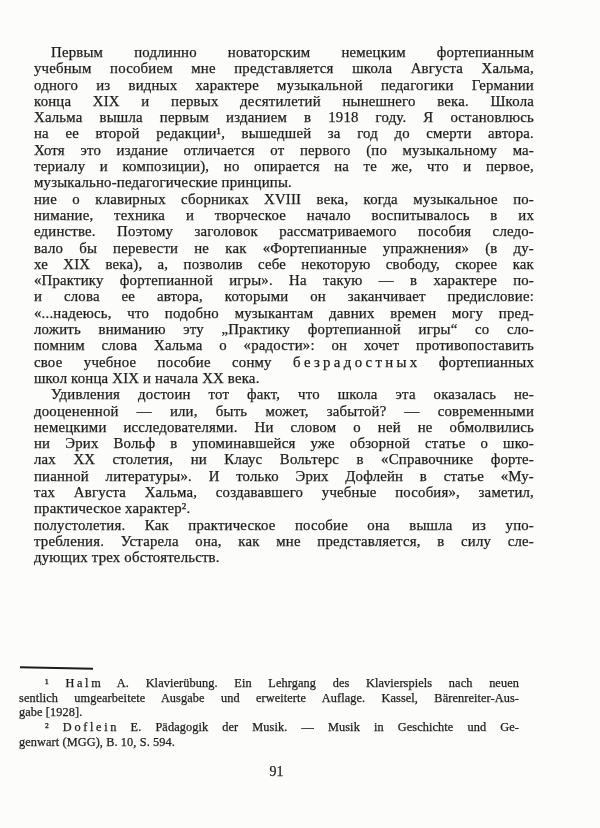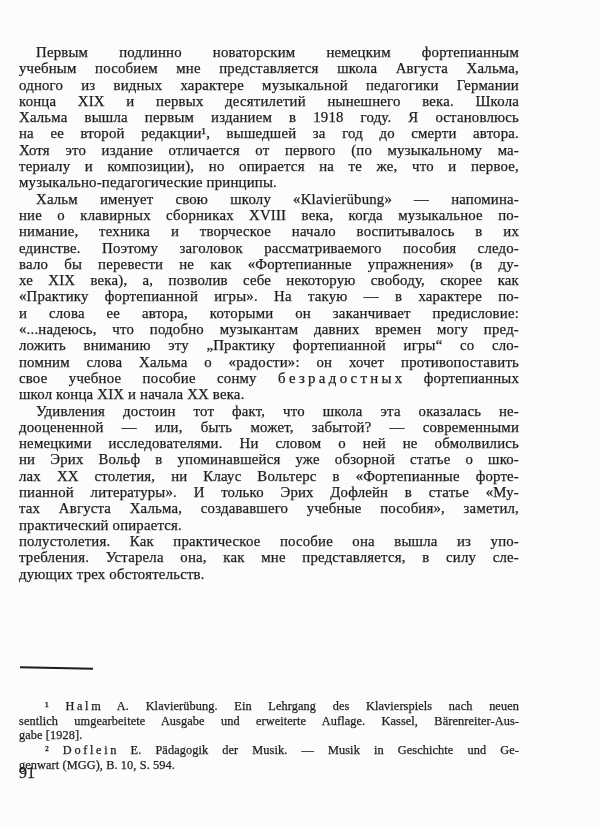--- a/index.html
+++ b/index.html
@@ -5,92 +5,92 @@
   html, body { margin: 0; padding: 0; }
   body {
     width: 600px; height: 828px;
     background: var(--bg, #fcfcfa);
     color: var(--ink, #1d1d1d);
     font-family: "Liberation Serif", "DejaVu Serif", serif;
     position: relative; overflow: hidden;
     -webkit-text-stroke: 0.25px var(--ink, #1d1d1d);
   }
   .text-block {
-    position: absolute; left: 19px; top: 44px; width: 500px;
+    position: absolute; left: 34px; top: 44px; width: 500px;
   }
   .para { margin: 0; }
   .line {
     font-size: 14.8px;
     line-height: 16.3px;
     letter-spacing: 0.2px;
     text-align: justify;
     text-align-last: justify;
     white-space: nowrap;
   }
   .line.plast { text-align-last: left; }
   .line.first { text-indent: 17px; }
   .footnote-rule {
     position: absolute; left: 20px; top: 667px;
     width: 73px; height: 2px;
     background: var(--ink, #1d1d1d);
     transform: rotate(1.2deg);
   }
   .footnotes {
-    position: absolute; left: 19px; top: 676px; width: 500px; margin-top: 23px;
+    position: absolute; left: 19px; top: 676px; width: 500px;
   }
   .footnotes .line {
     font-size: 12.3px;
     line-height: 14.7px;
     letter-spacing: 0.1px;
   }
   .footnotes .line.first { text-indent: 26px; }
   .page-number {
     position: absolute; left: 19px; top: 764px; width: 515px;
-    font-size: 16px;
+    text-align: center;
+    font-size: 14px;
   }
 </style>
 </head>
 <body>
 
 <main class="text-block">
   <div class="para">
       <div class="line first">Первым подлинно новаторским немецким фортепианным</div>
       <div class="line">учебным пособием мне представляется школа Августа Хальма,</div>
       <div class="line">одного из видных характере музыкальной педагогики Германии</div>
       <div class="line">конца XIX и первых десятилетий нынешнего века. Школа</div>
       <div class="line">Хальма вышла первым изданием в 1918 году. Я остановлюсь</div>
       <div class="line">на ее второй редакции¹, вышедшей за год до смерти автора.</div>
       <div class="line">Хотя это издание отличается от первого (по музыкальному ма-</div>
       <div class="line">териалу и композиции), но опирается на те же, что и первое,</div>
       <div class="line plast">музыкально-педагогические принципы.</div>
     </div>
   <div class="para">
-      <div class="line first">Хальм именует свою школу «Klavierübung» — напомина-</div>
       <div class="line">ние о клавирных сборниках XVIII века, когда музыкальное по-</div>
       <div class="line">нимание, техника и творческое начало воспитывалось в их</div>
       <div class="line">единстве. Поэтому заголовок рассматриваемого пособия следо-</div>
       <div class="line">вало бы перевести не как «Фортепианные упражнения» (в ду-</div>
       <div class="line">хе XIX века), а, позволив себе некоторую свободу, скорее как</div>
       <div class="line">«Практику фортепианной игры». На такую — в характере по-</div>
       <div class="line">и слова ее автора, которыми он заканчивает предисловие:</div>
       <div class="line">«...надеюсь, что подобно музыкантам давних времен могу пред-</div>
       <div class="line">ложить вниманию эту „Практику фортепианной игры“ со сло-</div>
       <div class="line">помним слова Хальма о «радости»: он хочет противопоставить</div>
       <div class="line">свое учебное пособие сонму б е з р а д о с т н ы х фортепианных</div>
       <div class="line plast">школ конца XIX и начала XX века.</div>
     </div>
   <div class="para">
       <div class="line first">Удивления достоин тот факт, что школа эта оказалась не-</div>
       <div class="line">дооцененной — или, быть может, забытой? — современными</div>
       <div class="line">немецкими исследователями. Ни словом о ней не обмолвились</div>
       <div class="line">ни Эрих Вольф в упоминавшейся уже обзорной статье о шко-</div>
-      <div class="line">лах XX столетия, ни Клаус Вольтерс в «Фортепианные форте-</div>
+      <div class="line">лах XX столетия, ни Клаус Вольтерс в «Справочнике форте-</div>
       <div class="line">пианной литературы». И только Эрих Дофлейн в статье «Му-</div>
       <div class="line">тах Августа Хальма, создававшего учебные пособия», заметил,</div>
-      <div class="line plast">практический опирается.</div>
+      <div class="line plast">практическое характер².</div>
     </div>
   <div class="para">
       <div class="line">полустолетия. Как практическое пособие она вышла из упо-</div>
       <div class="line">требления. Устарела она, как мне представляется, в силу сле-</div>
       <div class="line plast">дующих трех обстоятельств.</div>
     </div>
 </main>
 
 <div class="footnote-rule"></div>
 

